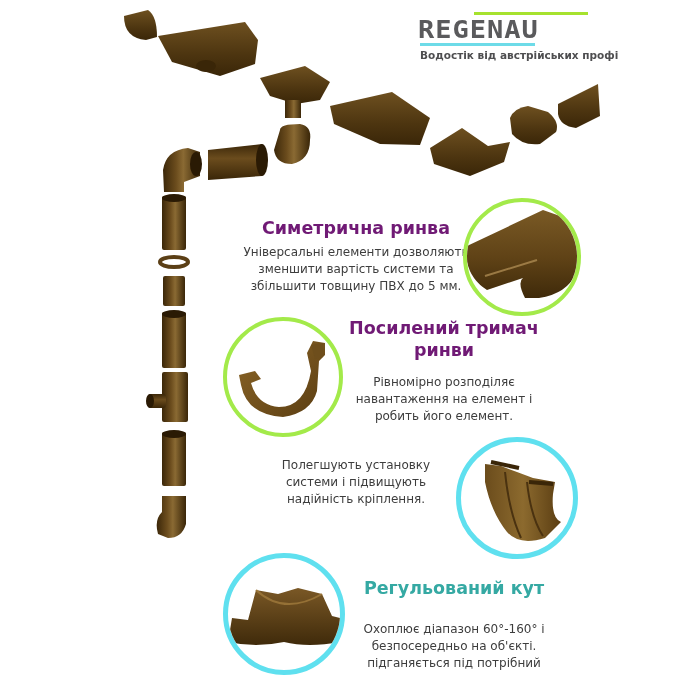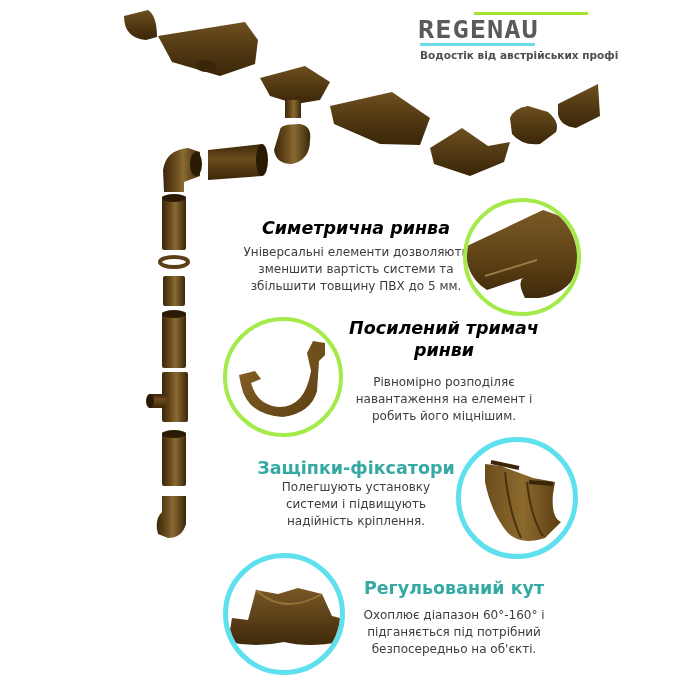--- a/index.html
+++ b/index.html
@@ -9,21 +9,21 @@
   
   .logo { left:418px; top:8px; width:175px; }
   .logo-bar-top { position:absolute; left:56px; top:4px; width:114px; height:3px; background:#a6e22e; }
   .logo-word { position:absolute; left:0; top:7px; font-family:"DejaVu Sans Mono", monospace; font-weight:bold; font-size:27px; letter-spacing:1px; color:#5a5a5c; line-height:28px; transform:scaleY(0.95); }
   .logo-bar-bottom { position:absolute; left:2px; top:35px; width:115px; height:3px; background:#6ddbe8; }
   .logo-tagline { position:absolute; left:2px; top:41px; font-size:10.5px; color:#4e4e50; font-weight:bold; white-space:nowrap;text-align:center; }
 
   
   .feat-title { font-weight:bold; font-size:17.5px; white-space:nowrap; text-align:center; line-height:22px; }
   .feat-desc { font-size:12px; color:#3d3d3d; text-align:center; line-height:17px; white-space:nowrap; }
-  .green { color:#000000;font-style:italic; }
+  .green { color:#701a75; }
   .teal { color:#35a9a3; }
 
   .circle { position:absolute; border-radius:50%; background:#fff; overflow:hidden; box-sizing:border-box; }
   .ring-green { border:4px solid #a3ea4a; }
   .ring-cyan  { border:5px solid #5fe0ef; }
 </style>
 </head>
 <body>
 
 <svg class="abs" style="left:0;top:0" width="700" height="700" viewBox="0 0 700 700">
@@ -142,26 +142,25 @@
   </svg>
 </div>
 <div class="abs" style="left:340px;top:317px;width:208px;">
   <div class="feat-title green">
     <div>Посилений тримач</div>
     <div>ринви</div>
   </div>
   <div class="feat-desc" style="margin-top:13px">
     <div>Рівномірно розподіляє</div>
     <div>навантаження на елемент і</div>
-    <div>робить його міцнішим.</div>
+    <div>робить його елемент.</div>
   </div>
 </div>
 
 <div class="abs" style="left:240px;top:457px;width:232px;">
-  <div class="feat-title teal">Защіпки-фіксатори</div>
   <div class="feat-desc" style="margin-top:0">
     <div>Полегшують установку</div>
     <div>системи і підвищують</div>
     <div>надійність кріплення.</div>
   </div>
 </div>
 <div class="circle ring-cyan" style="left:456px;top:437px;width:122px;height:122px;">
   <svg width="112" height="112" viewBox="0 0 112 112">
     <defs>
         <linearGradient id="g3" x1="0" x2="1" y1="0" y2="0">
@@ -185,18 +184,18 @@
           <stop offset="0" stop-color="#7a5826"></stop>
           <stop offset="1" stop-color="#3f2a0a"></stop>
         </linearGradient>
       </defs>
     <path d="M4 60 L20 62 L28 32 L50 36 L70 30 L94 36 L104 58 L112 60 L112 84 Q80 90 56 84 Q28 90 0 84 Z" fill="url(#g4)"></path>
     <path d="M28 32 Q56 58 94 36" stroke="#a07a3c" stroke-width="2" fill="none" opacity="0.8"></path>
   </svg>
 </div>
 <div class="abs" style="left:344px;top:577px;width:220px;">
   <div class="feat-title teal">Регульований кут</div>
-  <div class="feat-desc" style="margin-top:8px">
+  <div class="feat-desc" style="margin-top:22px">
     <div>Охоплює діапазон 60°-160° і</div>
+    <div>безпосередньо на об'єкті.</div>
     <div>підганяється під потрібний</div>
-    <div>безпосередньо на об'єкті.</div>
   </div>
 </div>
 
 </body></html>

